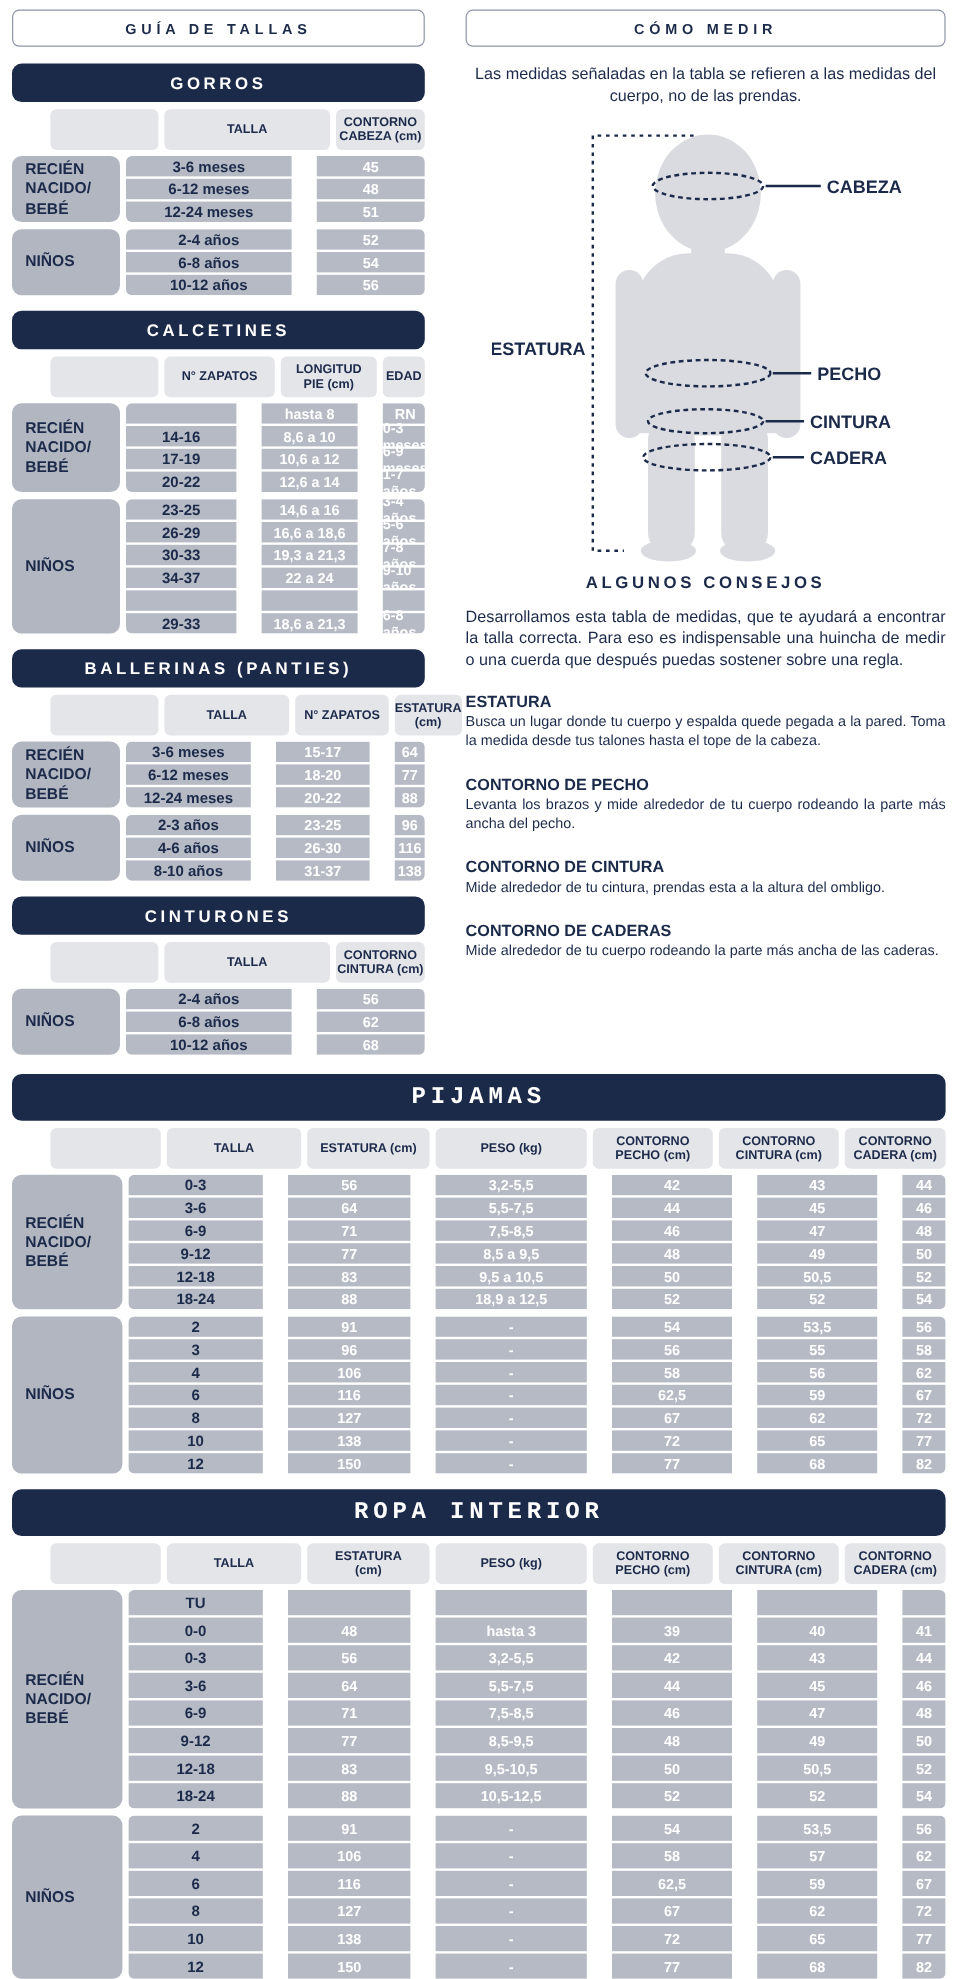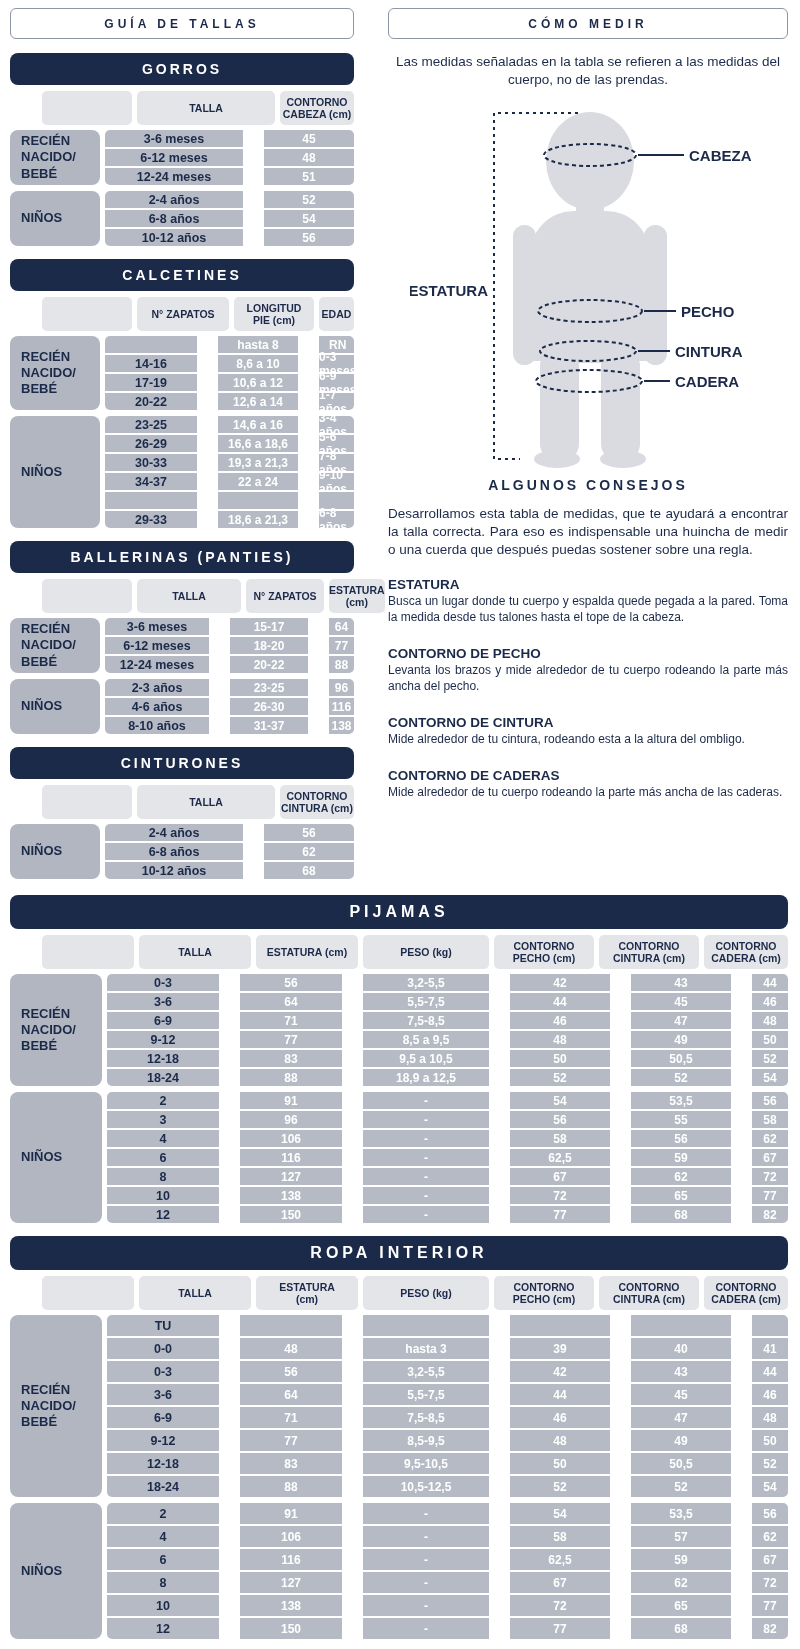--- a/index.html
+++ b/index.html
@@ -37,21 +37,21 @@
     padding-left:11px; white-space:pre-line; min-height:22px;
   }
   .grp-rows{display:grid; gap:2px 21px; border-radius:5px; overflow:hidden;}
   .cell{
     background:var(--cell); color:#fff; font-weight:bold; font-size:12px;
     height:17px; display:flex; align-items:center; justify-content:center;
   }
   .cell.talla{color:var(--navy); font-size:12.5px;}
   .rows-tall .cell{height:21px;}
   .wide{margin-top:3px;}
-  .wide .sg-bar{letter-spacing:4px; font-size:16px;}
+  .wide .sg-bar{letter-spacing:4px; font-size:20px;font-family:Liberation Mono, monospace;}
   
   .intro{
     text-align:center; font-size:13.5px; line-height:1.35; margin:2px 4px 10px 4px;
   }
   .diagram{display:block; margin:0 auto 6px auto;}
   svg text{font-family:"Liberation Sans",sans-serif; font-weight:bold; fill:var(--navy); font-size:15px;}
   .consejos-title{
     text-align:center; font-weight:bold; font-size:14px; letter-spacing:3px; margin:4px 0 12px 0;
   }
   .consejos-intro{font-size:13.5px; line-height:1.33; text-align:justify; margin-bottom:18px;}
@@ -251,21 +251,21 @@
         <div class="tip">
           <div class="tip-h">ESTATURA</div>
           <div class="tip-b">Busca un lugar donde tu cuerpo y espalda quede pegada a la pared. Toma la medida desde tus talones hasta el tope de la cabeza.</div>
         </div>
         <div class="tip">
           <div class="tip-h">CONTORNO DE PECHO</div>
           <div class="tip-b">Levanta los brazos y mide alrededor de tu cuerpo rodeando la parte más ancha del pecho.</div>
         </div>
         <div class="tip">
           <div class="tip-h">CONTORNO DE CINTURA</div>
-          <div class="tip-b">Mide alrededor de tu cintura, rodeando esta a la altura del ombligo.</div>
+          <div class="tip-b">Mide alrededor de tu cintura, prendas esta a la altura del ombligo.</div>
         </div>
         <div class="tip">
           <div class="tip-h">CONTORNO DE CADERAS</div>
           <div class="tip-b">Mide alrededor de tu cuerpo rodeando la parte más ancha de las caderas.</div>
         </div>
       </div>
   </div>
 </div>
 
 <div class="sgtable wide">

